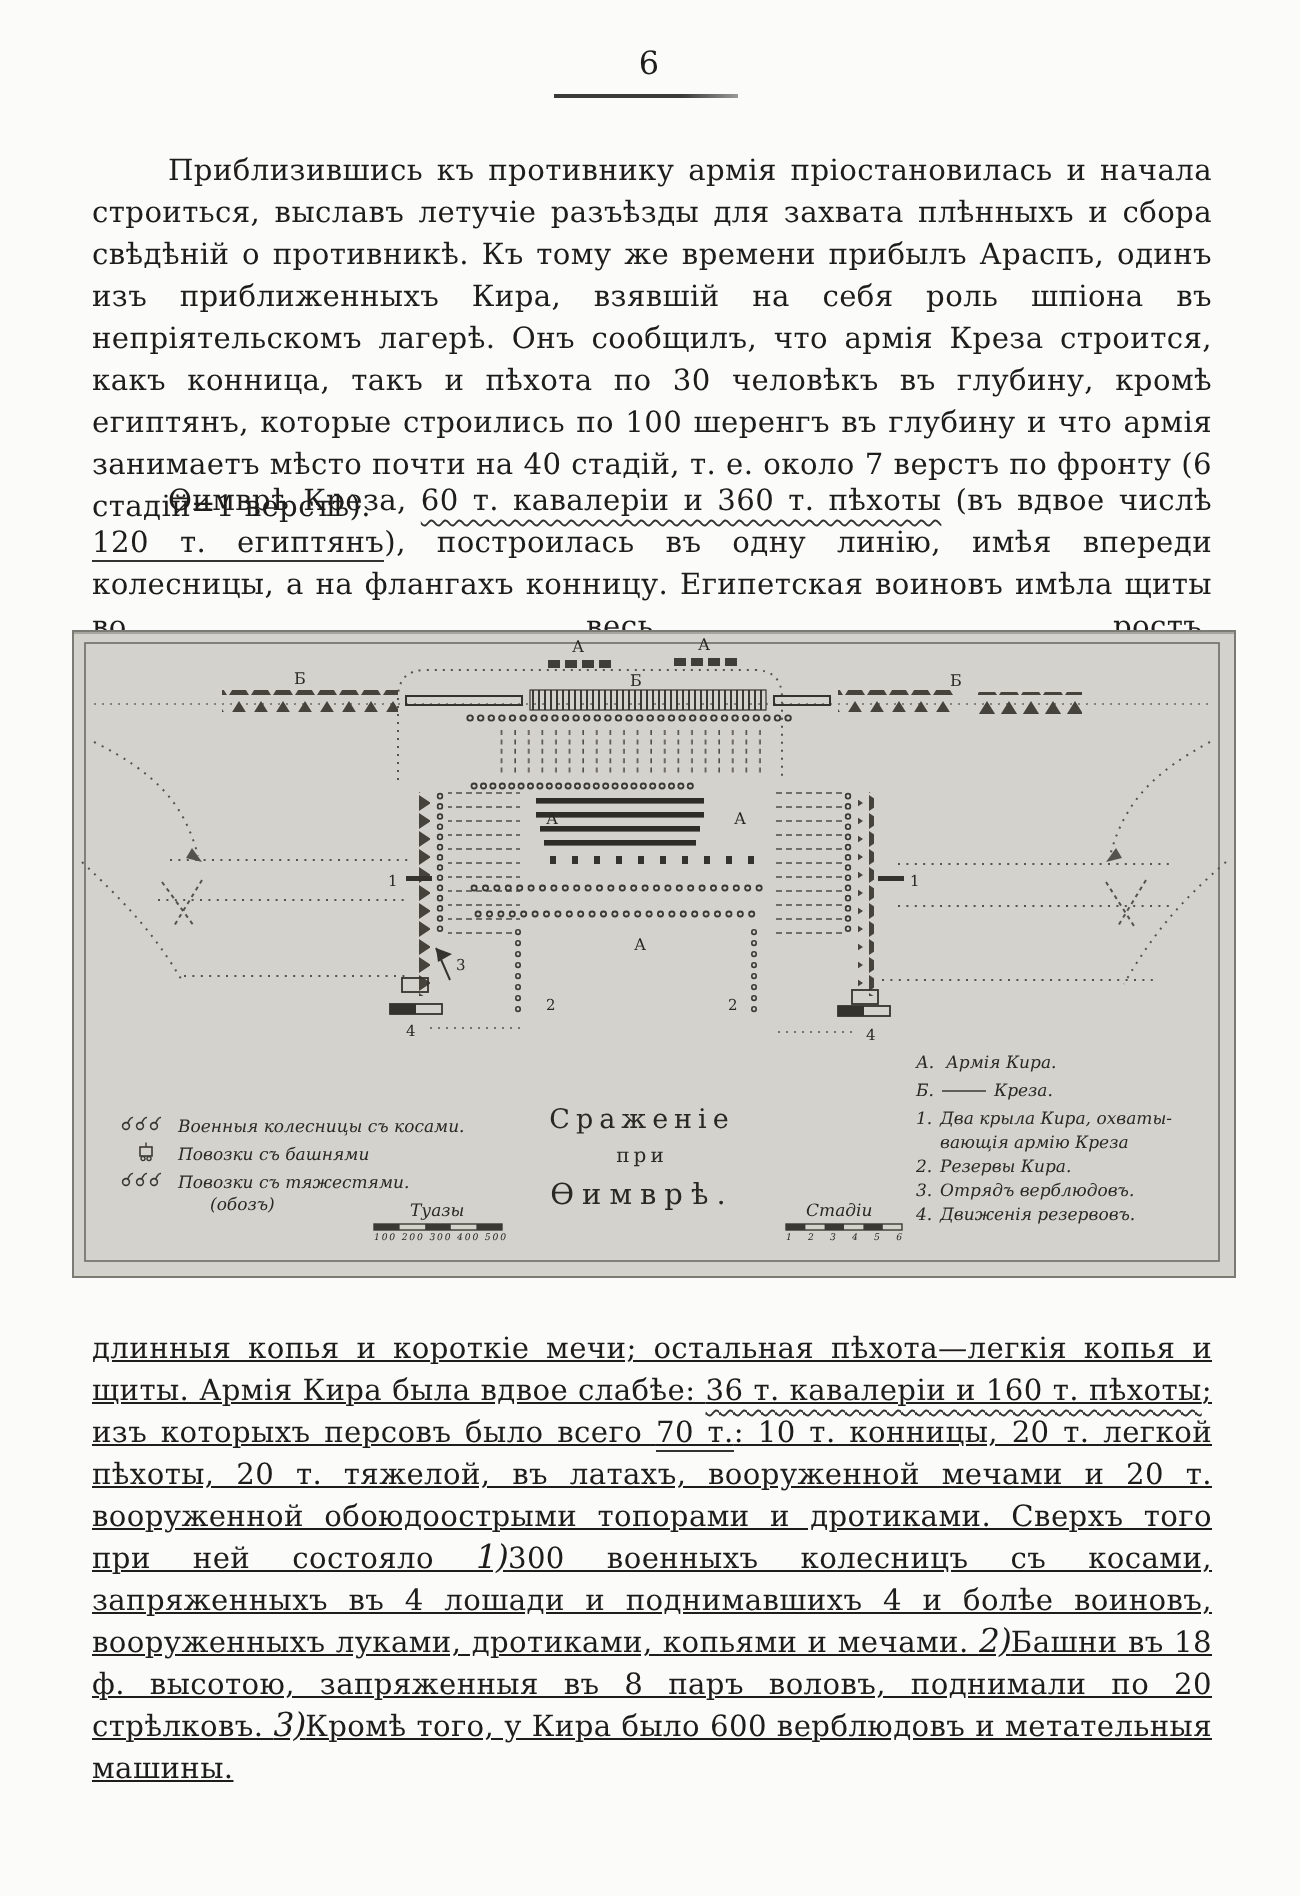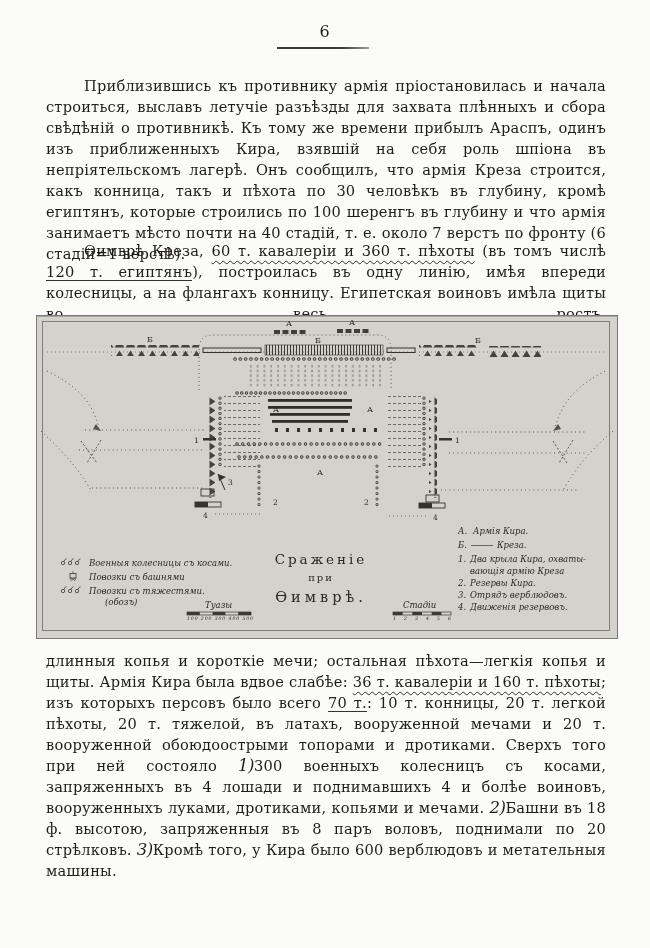--- a/index.html
+++ b/index.html
@@ -6,21 +6,21 @@
   .page{position:relative;width:650px;height:948px;margin:0 auto;background:#fbfbf9;
         font-family:"DejaVu Serif", serif;color:#1e1d1b;overflow:hidden;}
   .pagenum{position:absolute;left:0;top:22px;width:650px;text-align:center;
            font-size:16px;letter-spacing:1px;}
   .numrule{position:absolute;left:277px;top:47px;width:92px;height:2px;
            background:linear-gradient(to right,#3a3a3a 70%,#9a9a96);}
   .body-text{position:absolute;left:46px;width:560px;font-size:14.6px;line-height:21px;
              text-align:justify;letter-spacing:0.2px;}
   .indent{text-indent:38px;}
   .last-just{text-align-last:justify;}
-  #p1{top:75px;} #p2{top:240px;} #p3{top:650px;} #p4{top:860px;}
+  #p1{top:75px;} #p2{top:240px;} #p3{top:664px;text-decoration:underline;} #p4{top:860px;}
   .u{border-bottom:1.6px solid #35332f;}
   .u-wavy{text-decoration:underline;text-decoration-style:wavy;
           text-decoration-color:#35332f;text-decoration-thickness:1px;
           text-underline-offset:3.5px;margin-top:28px;}
   .mark{font-style:italic;font-size:16.5px;line-height:0;letter-spacing:-0.5px;}
   .fig{position:absolute;left:37px;top:316px;width:580px;height:322px;
        background:#d3d2cc;outline:1px solid #7b7a73;box-shadow:inset 0 1px 0 #a6a59e;}
   .fig svg{display:block;}
   .fig text{font-family:"DejaVu Serif",serif;fill:#2a2823;}
   .ful{font-size:8px;}
@@ -33,21 +33,21 @@
 </style>
 </head>
 <body>
 
 <div class="page">
 
   <div class="pagenum">6</div>
   <div class="numrule"></div>
 
   <div id="p1" class="body-text indent"><span>Приблизившись къ противнику армія пріостановилась и начала строиться, выславъ летучіе разъѣзды для захвата плѣнныхъ и сбора свѣдѣній о противникѣ. Къ тому же времени прибылъ Араспъ, одинъ изъ приближенныхъ Кира, взявшій на себя роль шпіона въ непріятельскомъ лагерѣ. Онъ сообщилъ, что армія Креза строится, какъ конница, такъ и пѣхота по 30 человѣкъ въ глубину, кромѣ египтянъ, которые строились по 100 шеренгъ въ глубину и что армія занимаетъ мѣсто почти на 40 стадій, т. е. около 7 верстъ по фронту (6 стадій=1 верстѣ).</span></div>
-  <div id="p2" class="body-text indent last-just"><span>Ѳимврѣ Креза, </span><span class="u-wavy">60 т. кавалеріи и 360 т. пѣхоты</span><span> (въ томъ числѣ </span><span class="u">120 т. египтянъ</span><span>), построилась въ одну линію, имѣя впереди колесницы, а на флангахъ конницу. Египетская воиновъ имѣла щиты во весь ростъ,</span></div>
+  <div id="p2" class="body-text indent last-just"><span>Ѳимврѣ Креза, </span><span class="u-wavy">60 т. кавалеріи и 360 т. пѣхоты</span><span> (въ вдвое числѣ </span><span class="u">120 т. египтянъ</span><span>), построилась въ одну линію, имѣя впереди колесницы, а на флангахъ конницу. Египетская воиновъ имѣла щиты во весь ростъ,</span></div>
 
   <div class="fig">
     <svg width="580" height="322" viewBox="0 0 580 322">
       <defs>
         <pattern id="ptri" width="11" height="11" patternUnits="userSpaceOnUse">
           <path d="M0.5,9.5 L5.5,1.5 L10.5,9.5 Z" fill="#45433c"></path>
         </pattern>
         <pattern id="ptriv" width="9" height="9" patternUnits="userSpaceOnUse">
           <path d="M1.5,0.5 L7.5,4.5 L1.5,8.5 Z" fill="#45433c"></path>
         </pattern>

